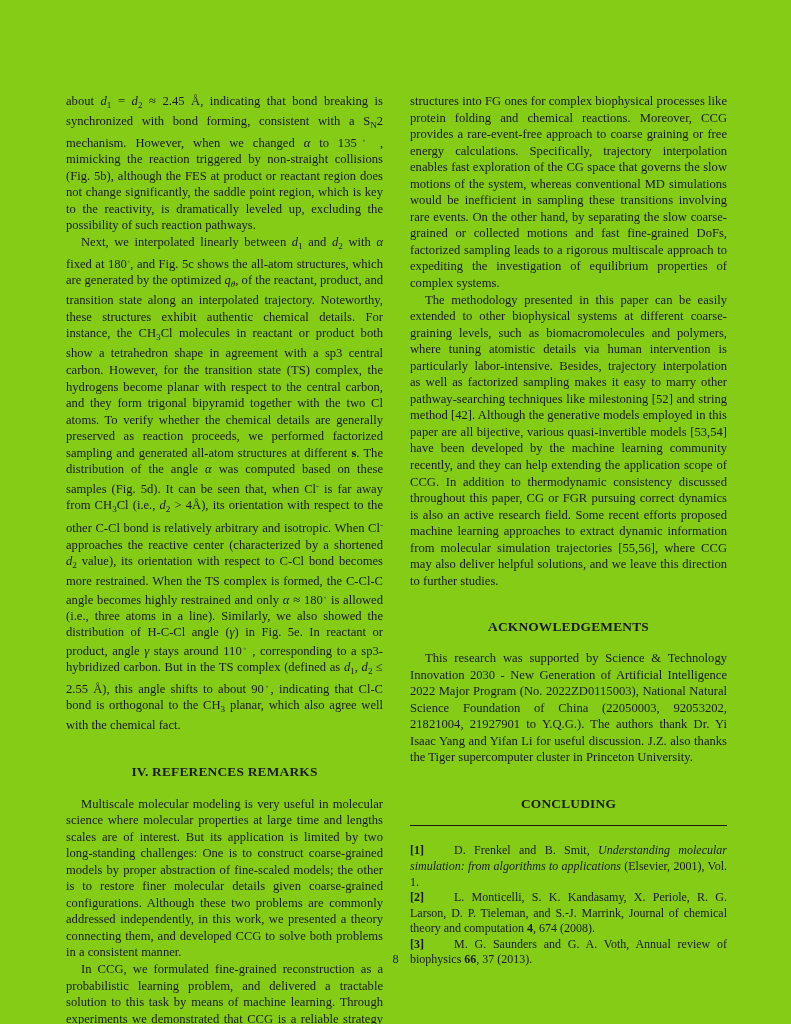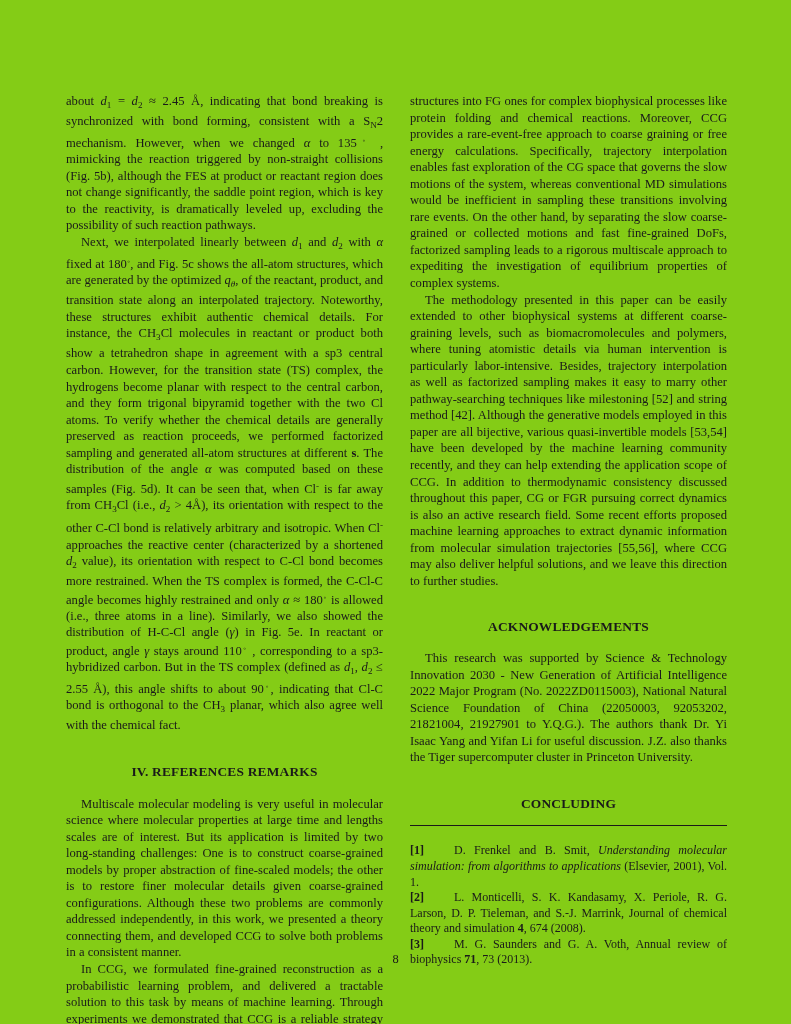--- a/index.html
+++ b/index.html
@@ -140,23 +140,23 @@
 
       <p class="body">This research was supported by Science &amp; Technology Innovation 2030 - New Generation of Artificial Intelligence 2022 Major Program (No. 2022ZD0115003), National Natural Science Foundation of China (22050003, 92053202, 21821004, 21927901 to Y.Q.G.). The authors thank Dr. Yi Isaac Yang and Yifan Li for useful discussion. J.Z. also thanks the Tiger supercomputer cluster in Princeton University.</p>
 
       <div class="gap-refs-before"></div>
       <h2 class="section">CONCLUDING</h2>
       <hr class="refs-rule">
       <div class="gap-after-rule"></div>
 
       <p class="ref"><span class="ref-num">[1]</span><span>D. Frenkel and B. Smit, </span><span class="it">Understanding molecular simulation: from algorithms to applications</span><span> (Elsevier, 2001), Vol. 1.</span></p>
 
-      <p class="ref"><span class="ref-num">[2]</span><span>L. Monticelli, S. K. Kandasamy, X. Periole, R. G. Larson, D. P. Tieleman, and S.-J. Marrink, Journal of chemical theory and simulation </span><span class="bd">4</span><span>, 674 (2008).</span></p>
+      <p class="ref"><span class="ref-num">[2]</span><span>L. Monticelli, S. K. Kandasamy, X. Periole, R. G. Larson, D. P. Tieleman, and S.-J. Marrink, Journal of chemical theory and computation </span><span class="bd">4</span><span>, 674 (2008).</span></p>
 
-      <p class="ref"><span class="ref-num">[3]</span><span>M. G. Saunders and G. A. Voth, Annual review of biophysics </span><span class="bd">71</span><span>, 73 (2013).</span></p>
+      <p class="ref"><span class="ref-num">[3]</span><span>M. G. Saunders and G. A. Voth, Annual review of biophysics </span><span class="bd">66</span><span>, 37 (2013).</span></p>
 
     </div>
 
   </div>
 
   <div class="pagenum">8</div>
 
 </div>
 
 </body></html>

